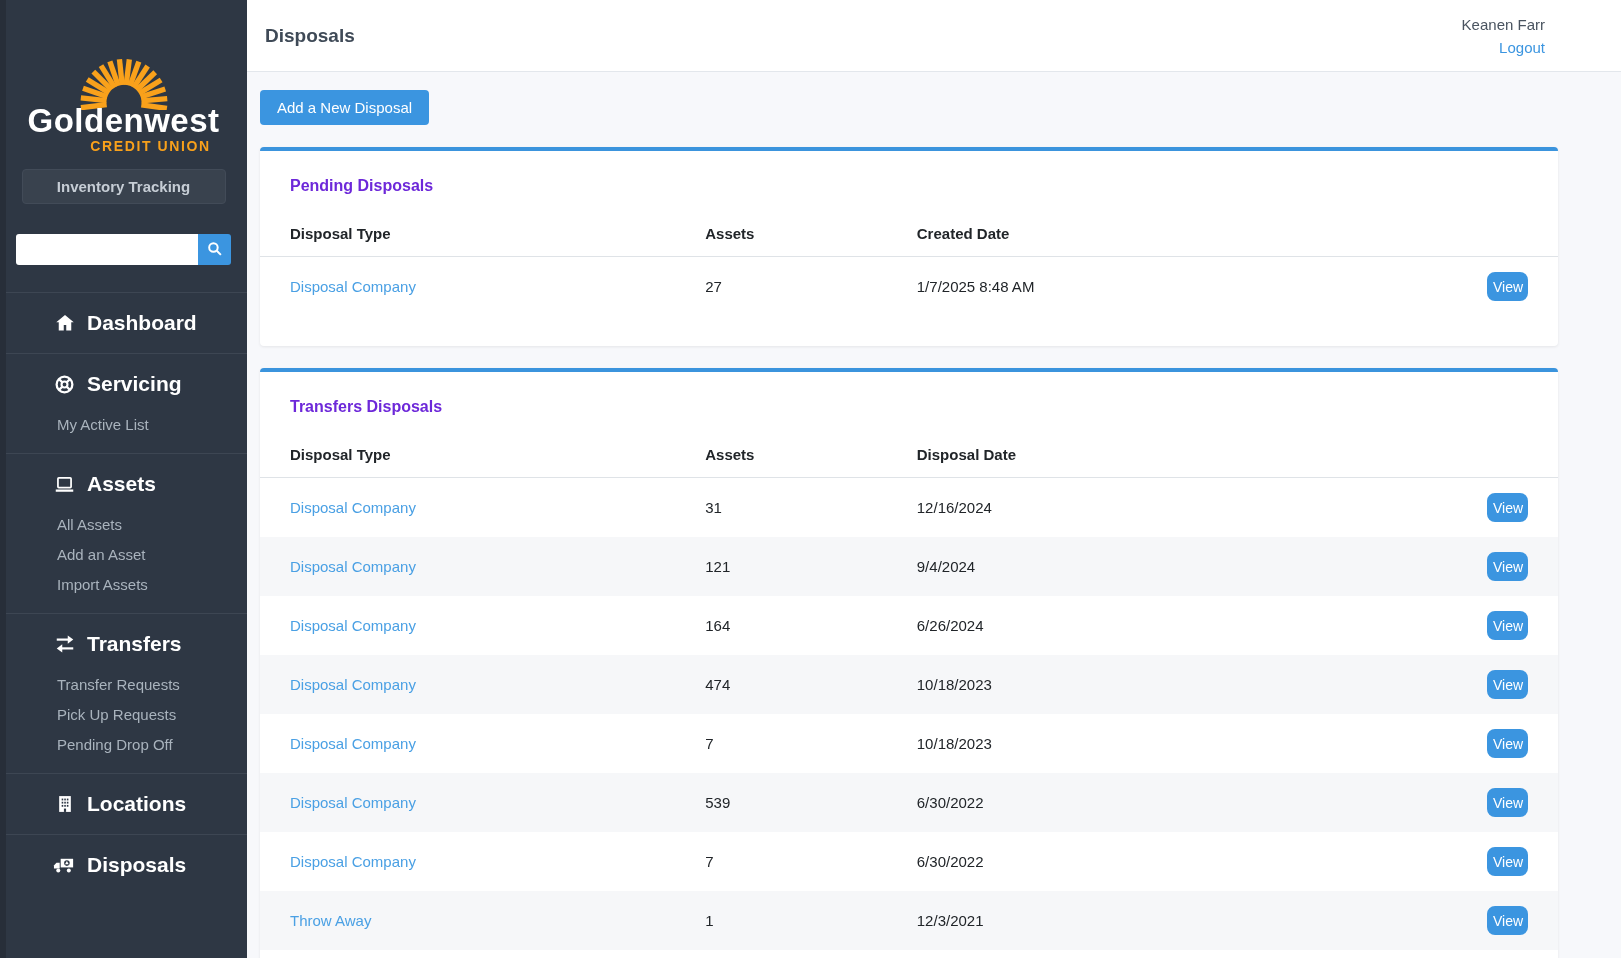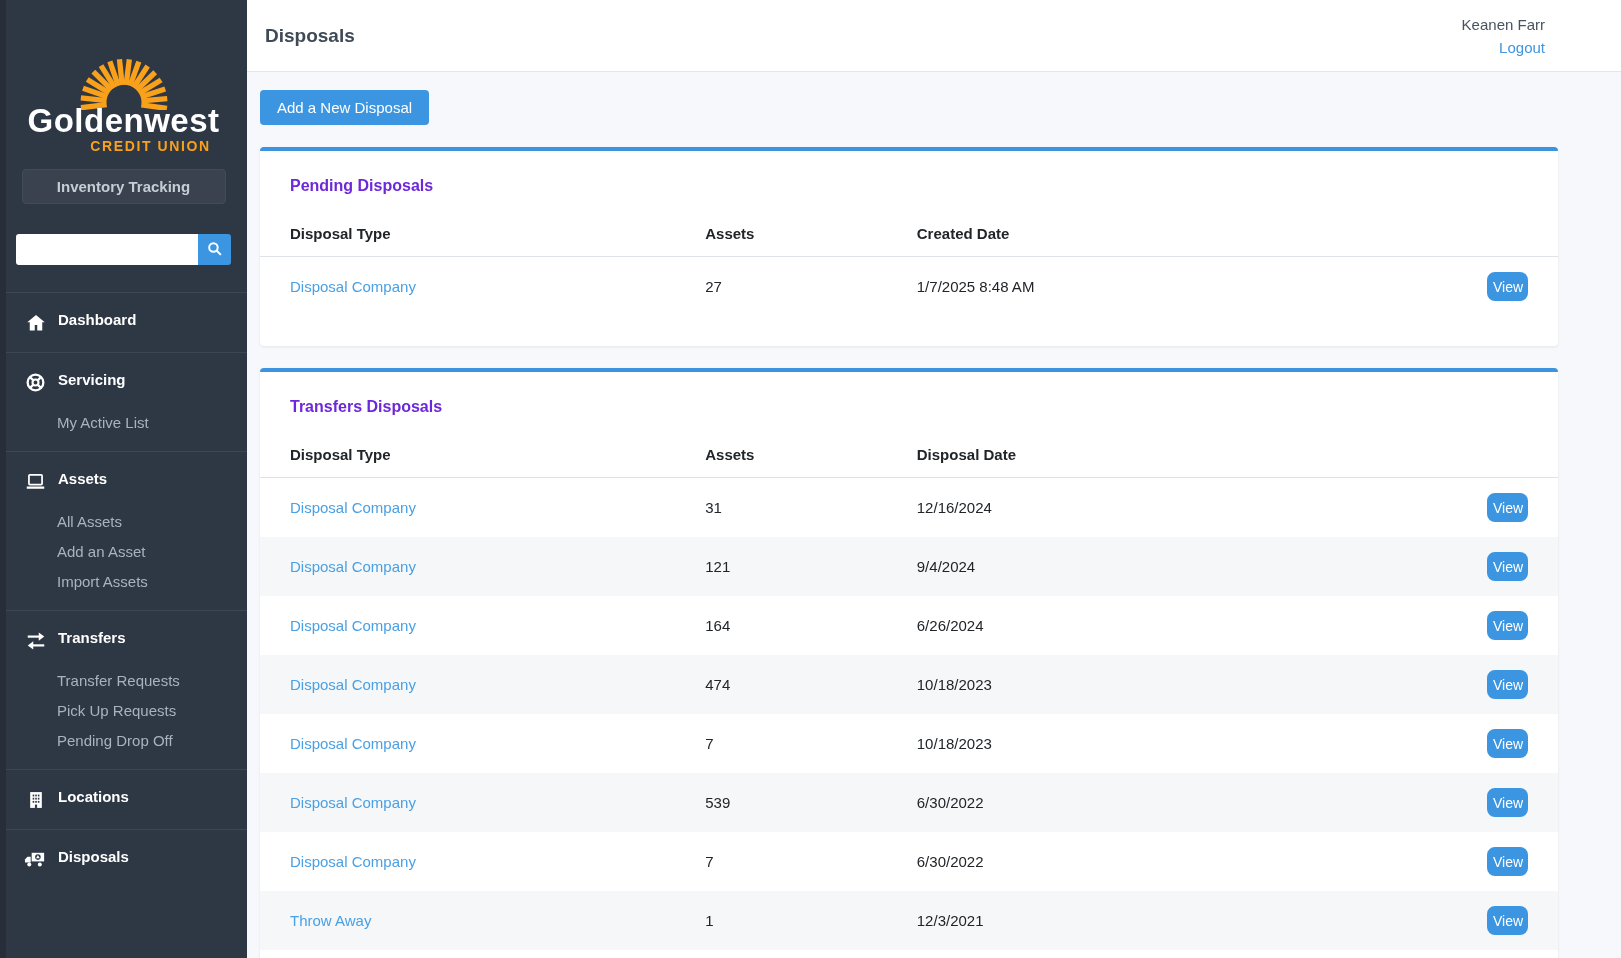--- a/index.html
+++ b/index.html
@@ -19,22 +19,22 @@
   .logo-sub { color:#f9a11b; font-size:14px; font-weight:bold; letter-spacing:1.6px; transform:translateX(27px); margin-top:2px; }
   .app-btn { margin:15px auto 0; width:204px; background:#39424e; border:1px solid #424b58; color:#c6cdd5;
              font-weight:bold; font-size:15px; padding:8px 0; border-radius:4px; text-align:center; cursor:pointer; }
   .search-row { display:flex; margin:30px 16px 0 16px; height:31px; }
   .search-input { flex:1; min-width:0; border:none; border-radius:3px 0 0 3px; padding:0 9px; font-size:14px; outline:none;
                   font-family:"Liberation Sans", sans-serif; }
   .search-btn { width:33px; background:#3b95e0; border:none; border-radius:0 3px 3px 0; display:flex;
                 align-items:center; justify-content:center; cursor:pointer; }
   .nav { margin-top:27px; }
   .nav-section { border-top:1px solid #3d4653; padding:5px 0; }
-  .nav-item { display:flex; padding:13px 10px 13px 24px; color:#ffffff; font-weight:bold;
-              font-size:15px; cursor:pointer; }
+  .nav-item { display:flex; align-items:center; padding:13px 10px 13px 24px; color:#ffffff; font-weight:bold;
+              font-size:21px; cursor:pointer;margin-left:29px; }
   .nav-item .ic { width:23px; height:23px; margin-right:11px; display:flex; align-items:center; justify-content:center; }
   .nav-sub-list { padding-bottom:9px; }
   .nav-sub { padding:7px 10px 6px 57px; color:#a9b3bd; font-size:15px; cursor:pointer; }
 
   
   .main { flex:1; display:flex; flex-direction:column; height:100%; overflow:hidden; }
   .topbar { background:#ffffff; border-bottom:1px solid #e3e7ec; min-height:72px; display:flex; align-items:center;
             justify-content:space-between; padding:0 76px 0 18px; }
   .page-title { font-size:19px; font-weight:bold; color:#3f4a57; }
   .user-block { text-align:right; font-size:15px; line-height:23px; }

